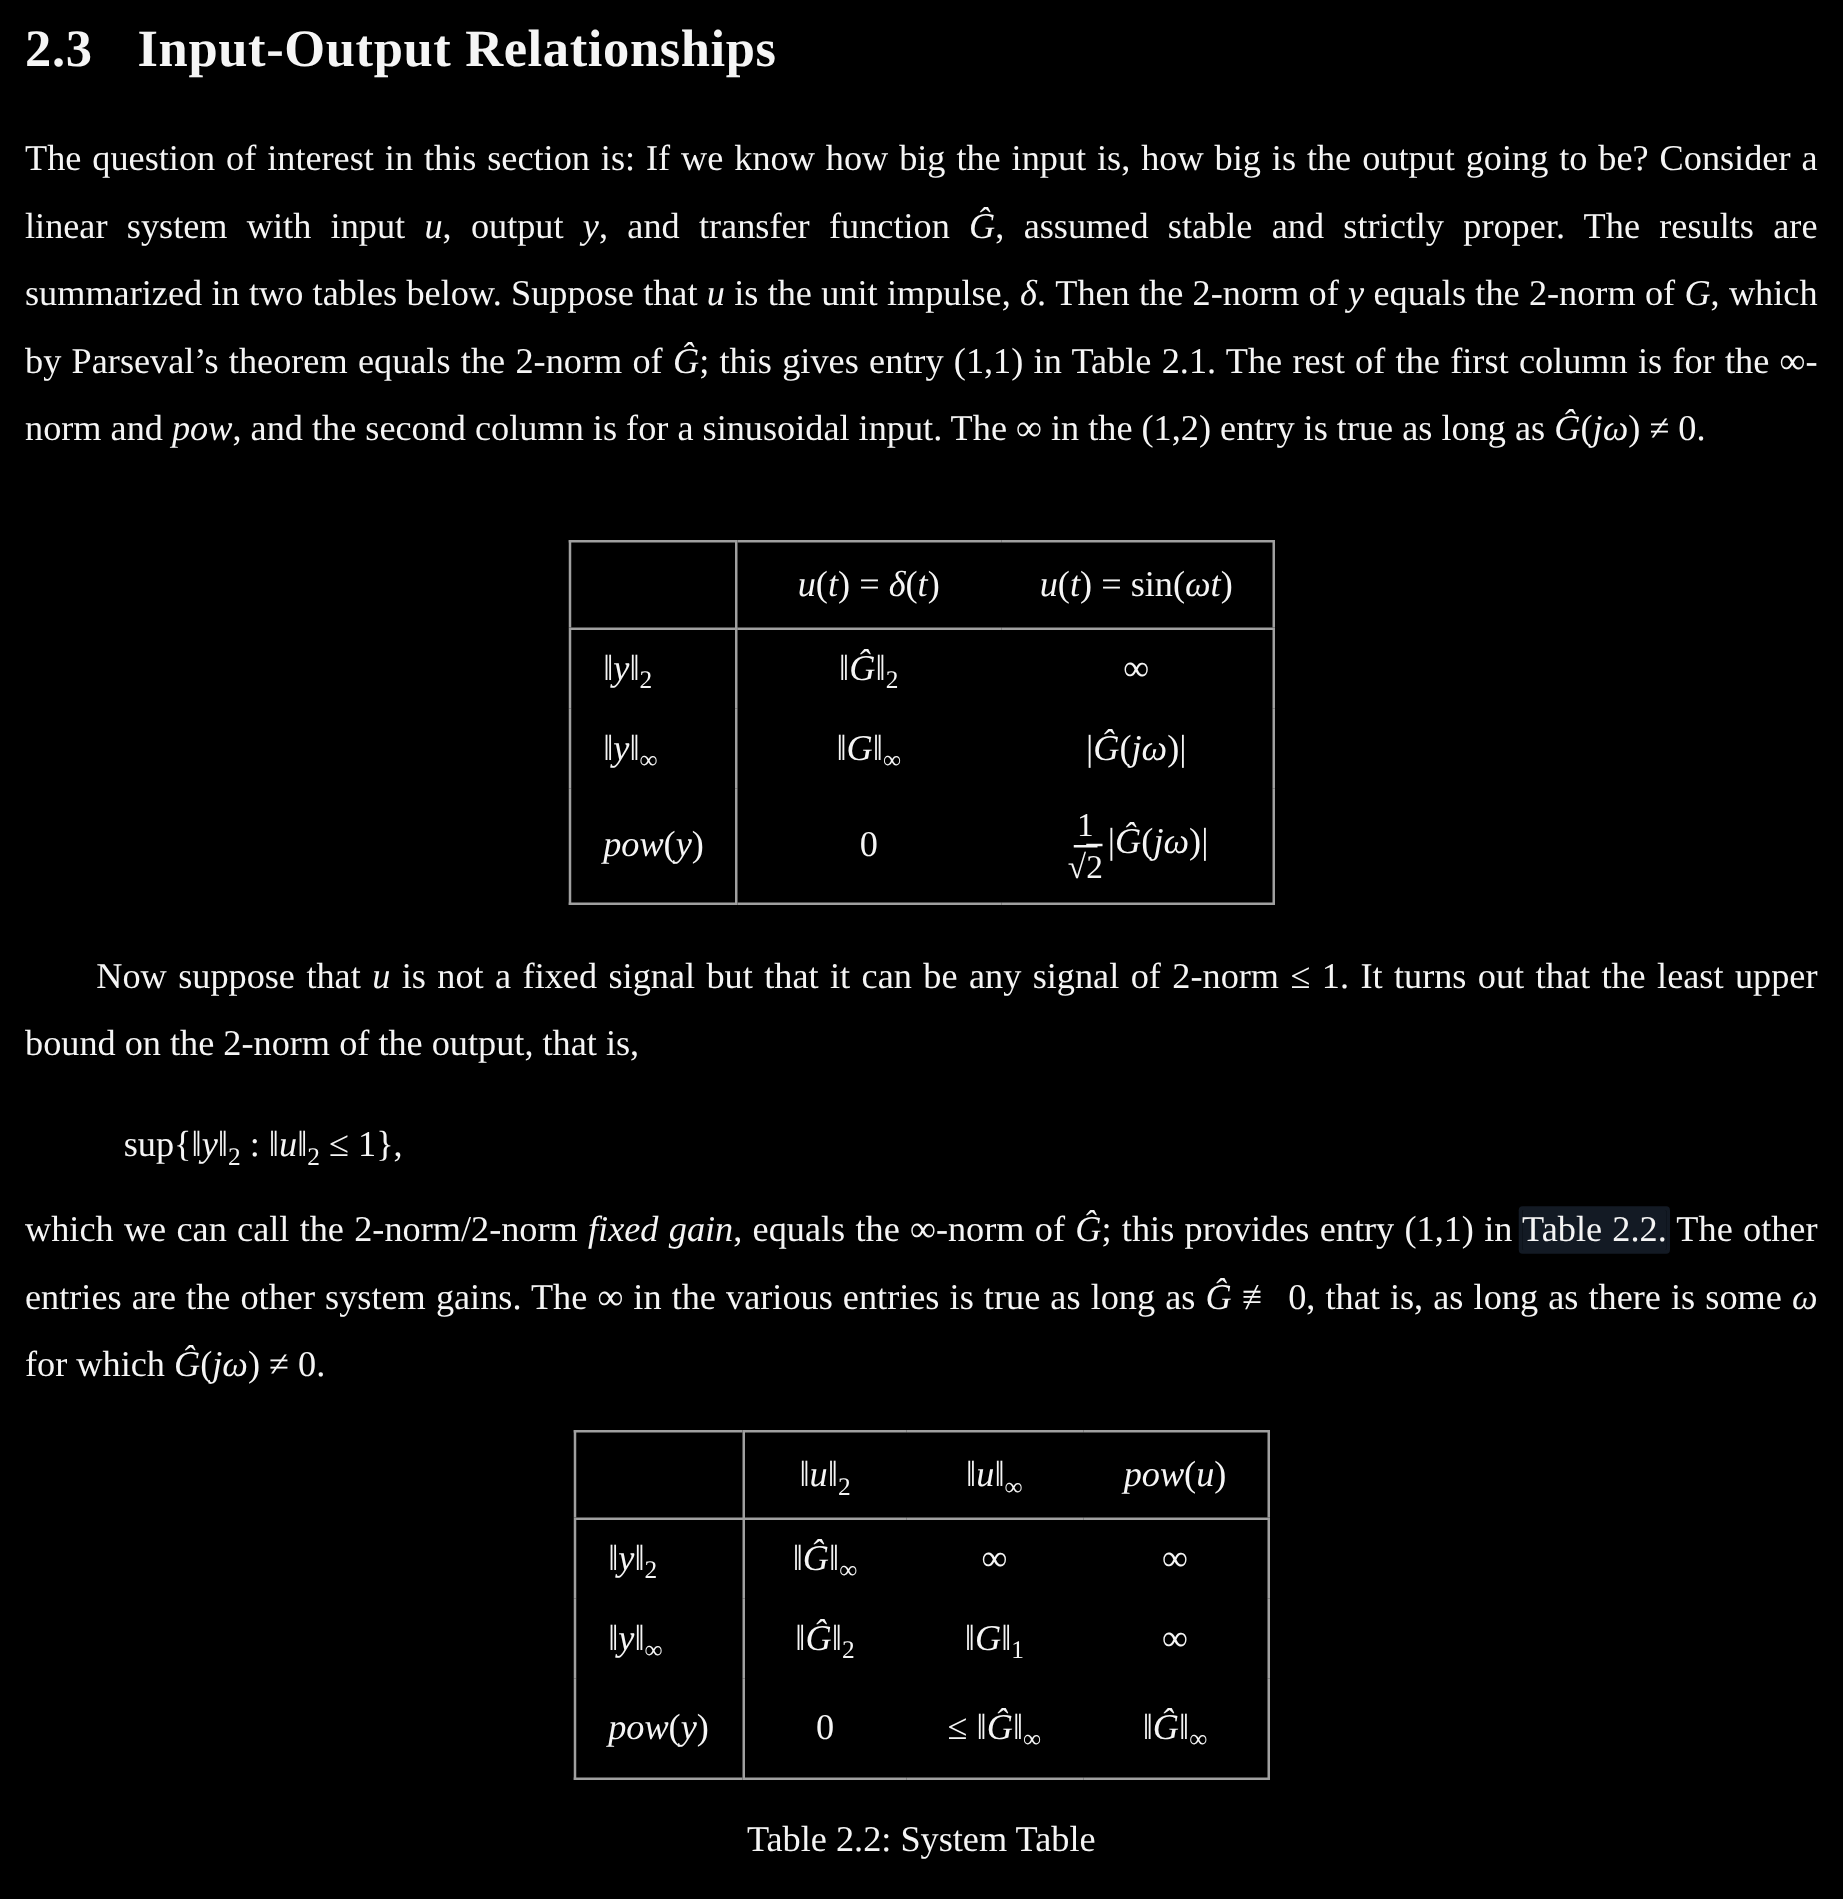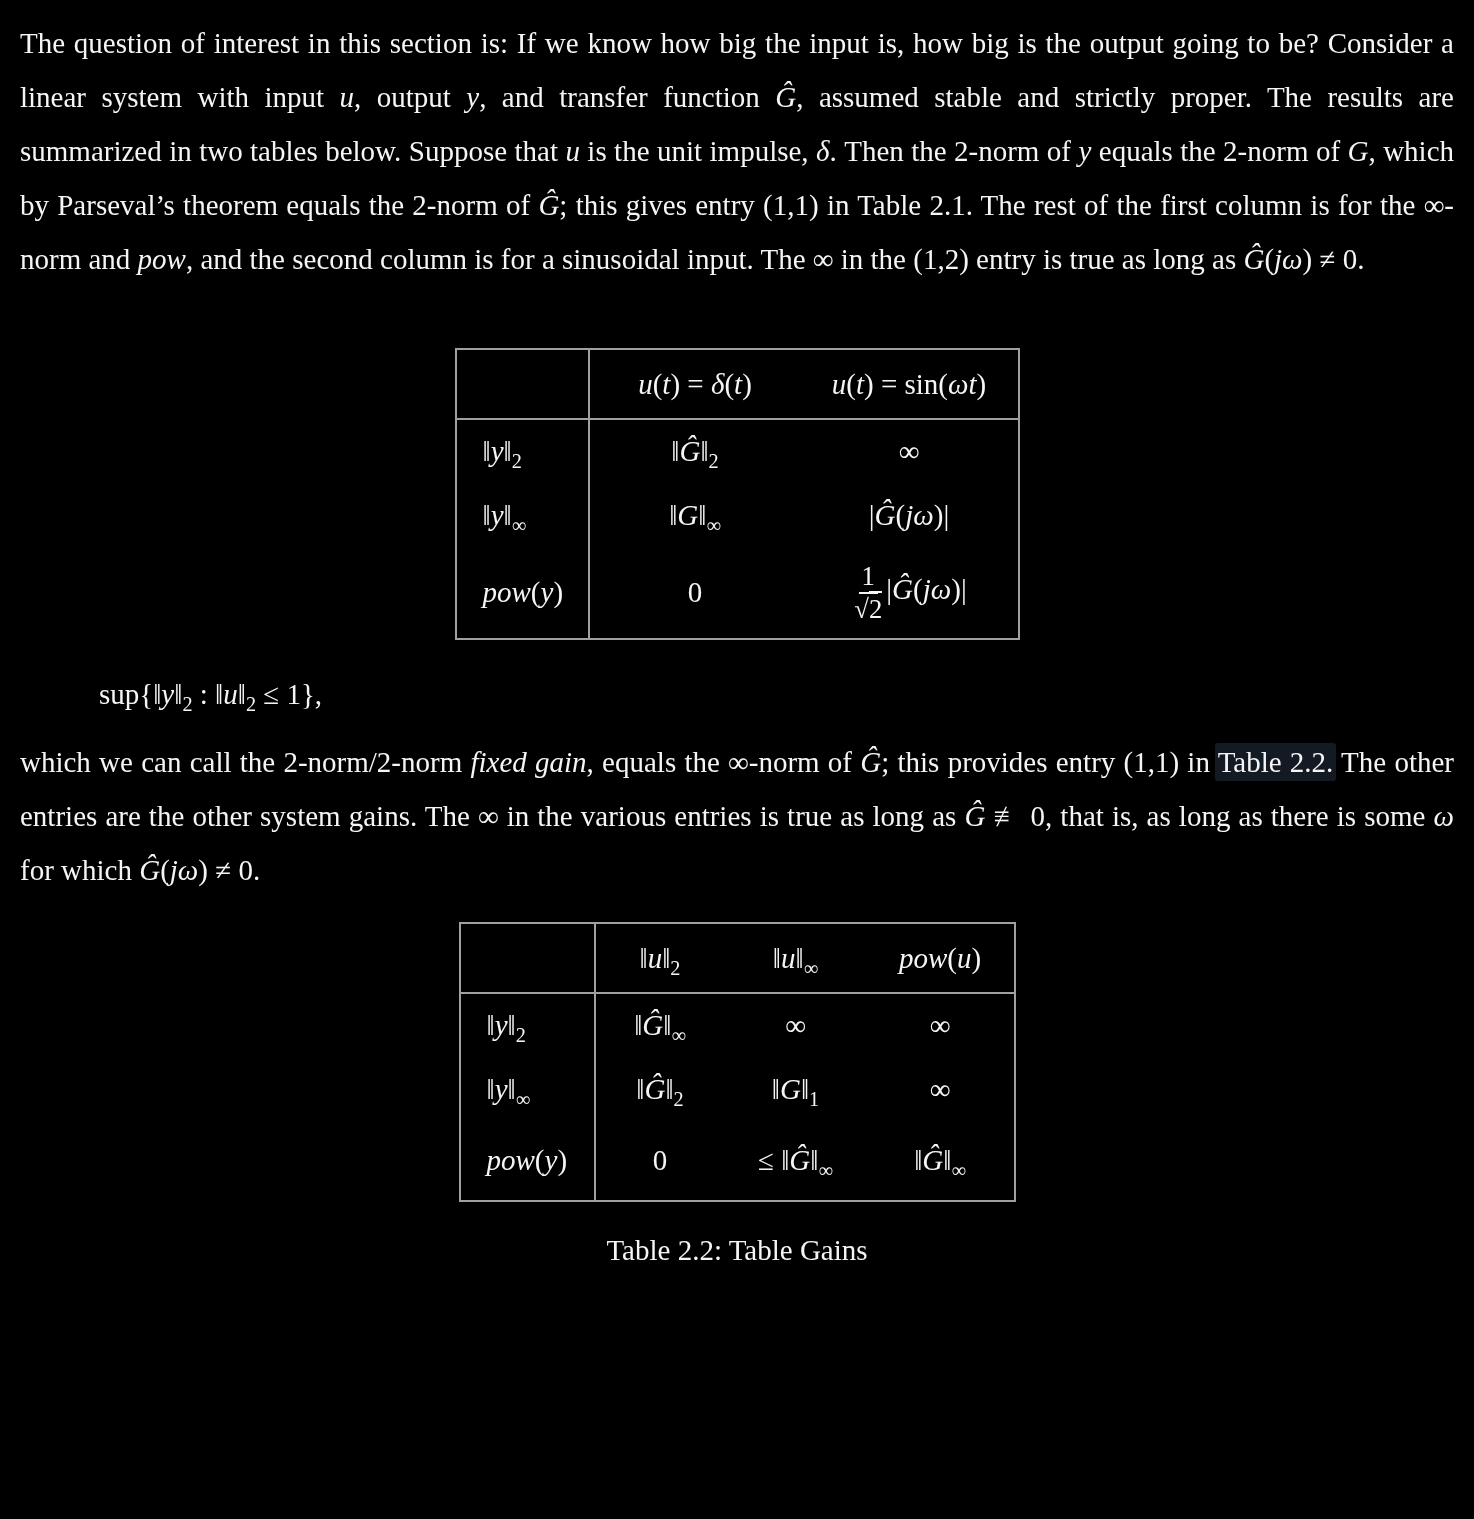--- a/index.html
+++ b/index.html
@@ -89,20 +89,24 @@
     background:var(--linkbox);
     box-shadow:0 0 0 3px var(--linkbox);
     border-radius:1px;
   }
 </style>
 </head>
 <body>
 
 <div class="page">
 
+  <h1>
+    <span>2.3</span>
+    <span>Input-Output Relationships</span>
+  </h1>
 
   <p class="p1">The question of interest in this section is: If we know how big the input is, how big is the output going to be? Consider a linear system with input <i>u</i>, output <i>y</i>, and transfer function <i>Ĝ</i>, assumed stable and strictly proper. The results are summarized in two tables below. Suppose that <i>u</i> is the unit impulse, <i>δ</i>. Then the 2-norm of <i>y</i> equals the 2-norm of <i>G</i>, which by Parseval’s theorem equals the 2-norm of <i>Ĝ</i>; this gives entry (1,1) in Table 2.1. The rest of the first column is for the ∞-norm and <i>pow</i>, and the second column is for a sinusoidal input. The ∞ in the (1,2) entry is true as long as <i>Ĝ</i>(<i>jω</i>) ≠ 0.</p>
 
   <div class="tablewrap tw1">
     <table class="mtable" id="table-2-1">
       <colgroup>
           <col style="width:133px">
           <col style="width:212px">
           <col style="width:218px">
         </colgroup>
@@ -130,20 +134,21 @@
             <td><span class="frac">
                 <span class="num">1</span>
                 <span class="den"><span class="sqrt">√<span class="rad">2</span></span></span>
               </span>|<i>Ĝ</i>(<i>jω</i>)|</td>
           </tr>
         </tbody>
     </table>
   </div>
 
 
+  <p class="p2">Now suppose that <i>u</i> is not a fixed signal but that it can be any signal of 2-norm ≤ 1. It turns out that the least upper bound on the 2-norm of the output, that is,</p>
 
   <div class="formula">sup{‖<i>y</i>‖<sub>2</sub> : ‖<i>u</i>‖<sub>2</sub> ≤ 1},</div>
 
   <p class="p3">which we can call the 2-norm/2-norm <i>fixed gain</i>, equals the ∞-norm of <i>Ĝ</i>; this provides entry (1,1) in <span class="linkbox">Table 2.2.</span> The other entries are the other system gains. The ∞ in the various entries is true as long as <i>Ĝ</i> ≢ 0, that is, as long as there is some <i>ω</i> for which <i>Ĝ</i>(<i>jω</i>) ≠ 0.</p>
 
   <div class="tablewrap tw2">
     <table class="mtable" id="table-2-2">
       <colgroup>
           <col style="width:135px">
           <col style="width:130px">
@@ -174,15 +179,15 @@
           <tr>
             <th><i>pow</i>(<i>y</i>)</th>
             <td>0</td>
             <td>≤ ‖<i>Ĝ</i>‖<sub>∞</sub></td>
             <td>‖<i>Ĝ</i>‖<sub>∞</sub></td>
           </tr>
         </tbody>
     </table>
   </div>
 
-  <div class="caption cap2">Table 2.2: Table Gains</div>
+  <div class="caption cap2">Table 2.2: System Table</div>
 
 </div>
 
 </body></html>

